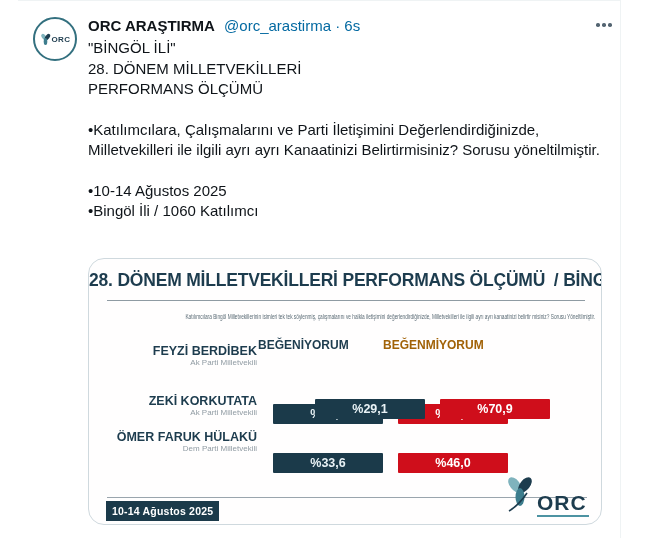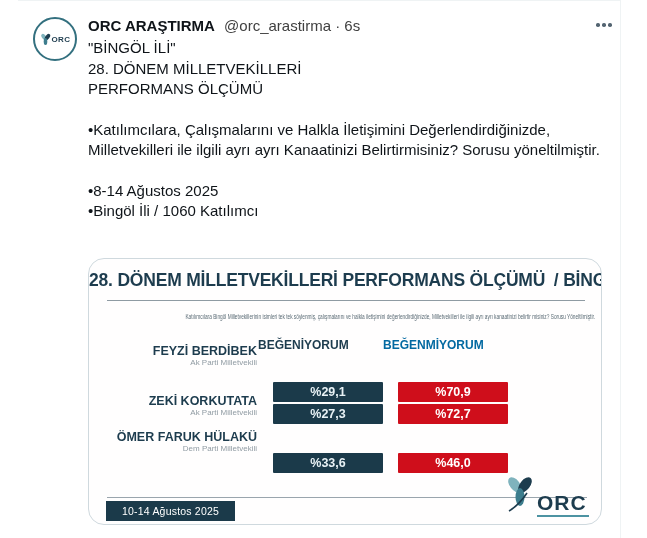--- a/index.html
+++ b/index.html
@@ -13,21 +13,21 @@
 
   
   .avatar { position:absolute; left:33px; top:17px; width:44px; height:44px; border-radius:50%;
             border:2.5px solid #33707f; background:#fff; display:flex; align-items:center;
             justify-content:center; gap:1px; cursor:pointer; }
   .avatar .orc-word { font-size:8px; font-weight:700; color:#1d3c4e; letter-spacing:.4px; }
 
   
   .hdr { position:absolute; left:88px; top:16px; width:500px; font-size:15px; line-height:20px; white-space:nowrap; }
   .hdr .name { font-weight:700; color:#0f1419; cursor:pointer; }
-  .hdr .handle { color:#404040; margin-left:5px; cursor:pointer;margin-top:17px; }
+  .hdr .handle { color:#0369a1; margin-left:5px; cursor:pointer;margin-top:17px; }
   .more-btn { position:absolute; left:592px; top:16px; width:24px; height:18px; display:flex;
               align-items:center; justify-content:center; gap:2.5px; cursor:pointer; }
   .more-btn i { width:3.5px; height:3.5px; border-radius:50%; background:#536471; }
 
   
   .tweet-text { position:absolute; left:88px; top:38px; width:526px; font-size:15px; line-height:20.5px; color:#0f1419; }
   .tweet-text .gap { height:20px; }
 
   
   .card { position:absolute; left:88px; top:258px; width:514px; height:267px; background:#fffefe;
@@ -36,35 +36,35 @@
                 color:#1d3c4e; letter-spacing:-0.2px; white-space:nowrap; }
   .card-title .t-main { font-weight:700; }
   .card-title .t-suffix { font-weight:900; margin-left:4px; }
   .card-divider { position:absolute; left:18px; top:41px; width:478px; height:1px; background:#8f9ba3; }
   .card-subtitle-wrap { position:absolute; left:0; top:46px; width:100%; text-align:center; }
   .card-subtitle { display:inline-block; font-size:7px; color:#5a6b75; white-space:nowrap;
                    transform:scaleX(0.68); transform-origin:center; }
 
   .col-head { position:absolute; font-size:12px; font-weight:700; width:140px; text-align:left; top:79px; }
   .col-head.like { left:169px; color:#1d3c4e; }
-  .col-head.dislike { left:294px; color:#0369a1; }
+  .col-head.dislike { left:294px; color:#a16207; }
 
   .mp-name { position:absolute; left:8px; width:160px; text-align:right; }
   .mp-name .nm { font-size:12.5px; font-weight:700; color:#1d3c4e; line-height:14px; white-space:nowrap; }
   .mp-name .pt { font-size:8px; color:#909ba3; line-height:10px; }
   .pct-box { position:absolute; width:110px; height:20px; line-height:20px; text-align:center;
              font-size:12.5px; font-weight:700; border-radius:1px; }
   .pct-box.like { left:184px; background:#1b3a4a; color:#e8f1f5; }
   .pct-box.dislike { left:309px; background:#cf0e1b; color:#ffffff; }
-  .row1 { top:101px;margin-top:44px; } .row2 { top:123px; } .row3 { top:158px;margin-top:36px; }
+  .row1 { top:101px;margin-top:44px; } .row2 { top:140px;margin-left:42px; } .row3 { top:158px;margin-top:36px; }
   .name1 { top:85px; } .name2 { top:135px; } .name3 { top:171px; }
 
   .bottom-line { position:absolute; left:18px; top:238px; width:480px; height:1px; background:#9aa5ad; }
   .date-badge { position:absolute; left:17px; top:242px; background:#1b3a4a; color:#fff;
-                font-size:10.5px; font-weight:400; padding:4px 16px; letter-spacing:.2px; }
+                font-size:10.5px; font-weight:700; padding:4px 6px; letter-spacing:.2px; }
 
   .card-logo { position:absolute; right:10px; top:206px; width:86px; height:52px; display:flex;
                align-items:flex-end; }
   .card-logo .orc-word { font-size:21px; font-weight:700; color:#1d3c4e; letter-spacing:1px; line-height:20px; }
   .logo-col { display:flex; flex-direction:column; align-items:flex-start; }
   .logo-tagline { width:52px; height:2.5px; background:#4d93a2; margin-top:2px; }
 </style>
 </head>
 <body>
 
@@ -91,23 +91,23 @@
     <i></i>
       <i></i>
       <i></i>
   </div>
 
   <div class="tweet-text">
     <div>"BİNGÖL İLİ"</div>
     <div>28. DÖNEM MİLLETVEKİLLERİ</div>
     <div>PERFORMANS ÖLÇÜMÜ</div>
     <div class="gap"></div>
-    <div>•Katılımcılara, Çalışmalarını ve Halkla İletişimini Değerlendirdiğinizde, Milletvekilleri ile ilgili ayrı ayrı Kanaatinizi Belirtirmisiniz? Sorusu yöneltilmiştir.</div>
+    <div>•Katılımcılara, Çalışmalarını ve Parti İletişimini Değerlendirdiğinizde, Milletvekilleri ile ilgili ayrı ayrı Kanaatinizi Belirtirmisiniz? Sorusu yöneltilmiştir.</div>
     <div class="gap"></div>
-    <div>•8-14 Ağustos 2025</div>
+    <div>•10-14 Ağustos 2025</div>
     <div>•Bingöl İli / 1060 Katılımcı</div>
   </div>
 
   <div class="card">
     <div class="card-title">
       <span class="t-main">28. DÖNEM MİLLETVEKİLLERİ PERFORMANS ÖLÇÜMÜ</span>
       <span class="t-suffix">/ BİNGÖL</span>
     </div>
     <div class="card-divider"></div>
     <div class="card-subtitle-wrap">

